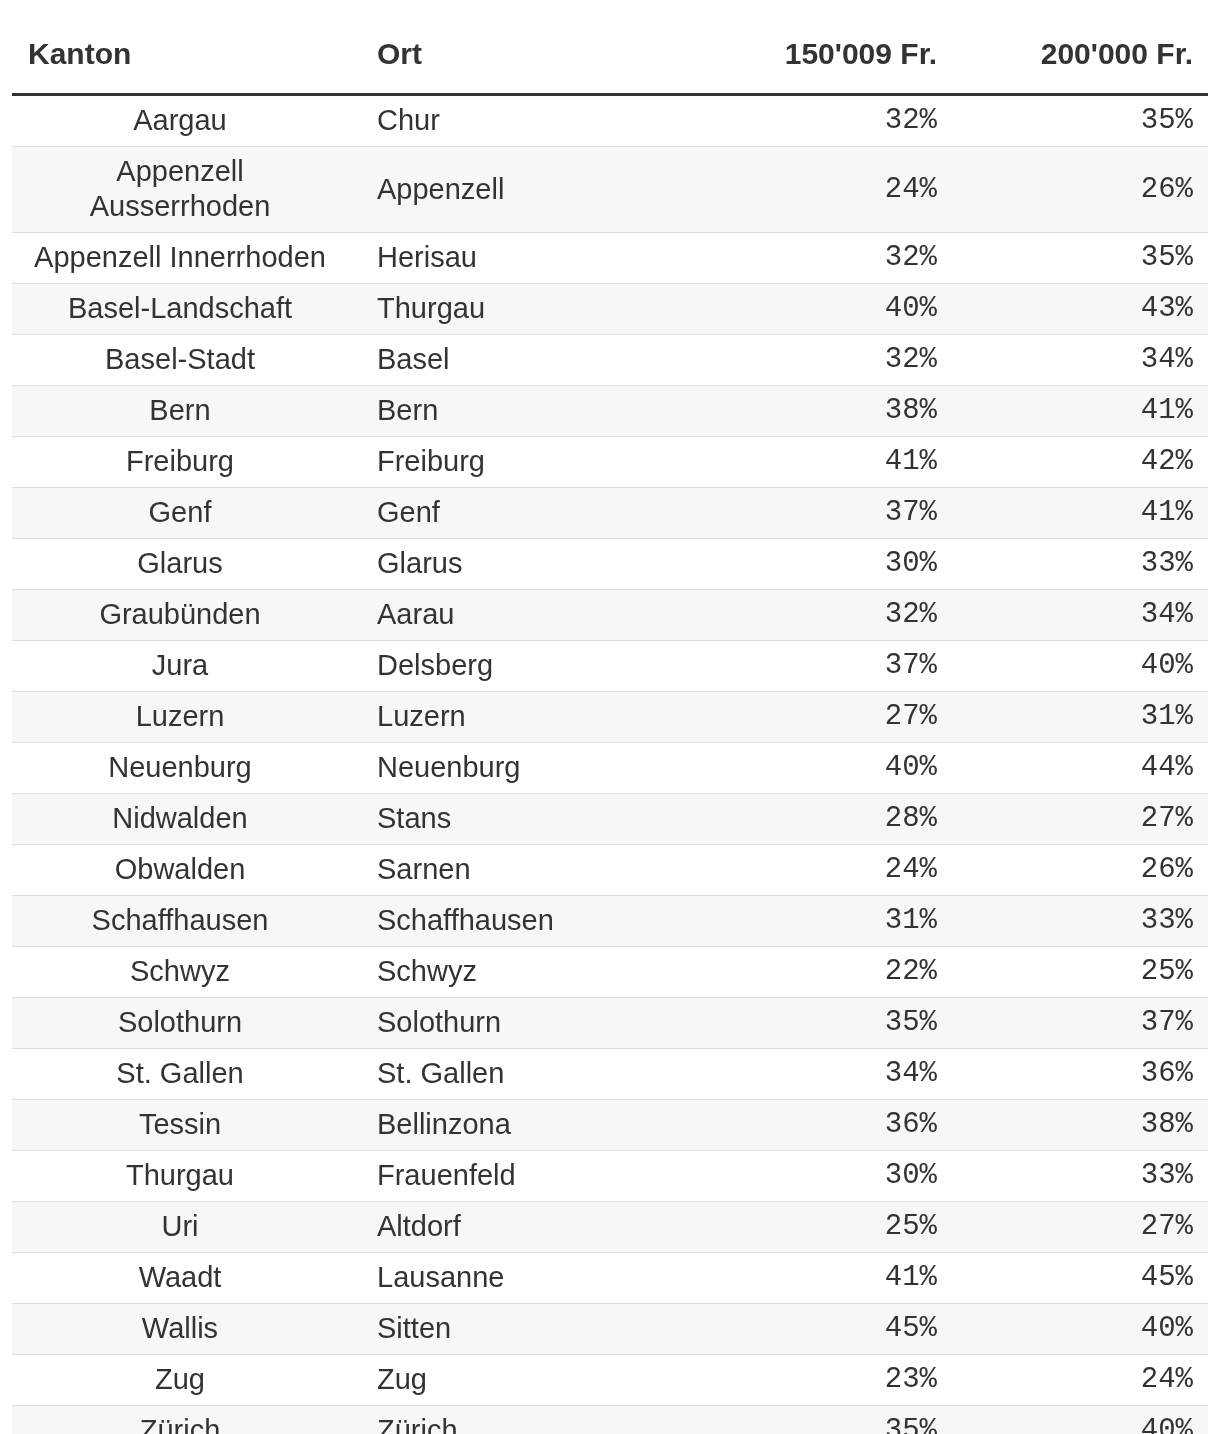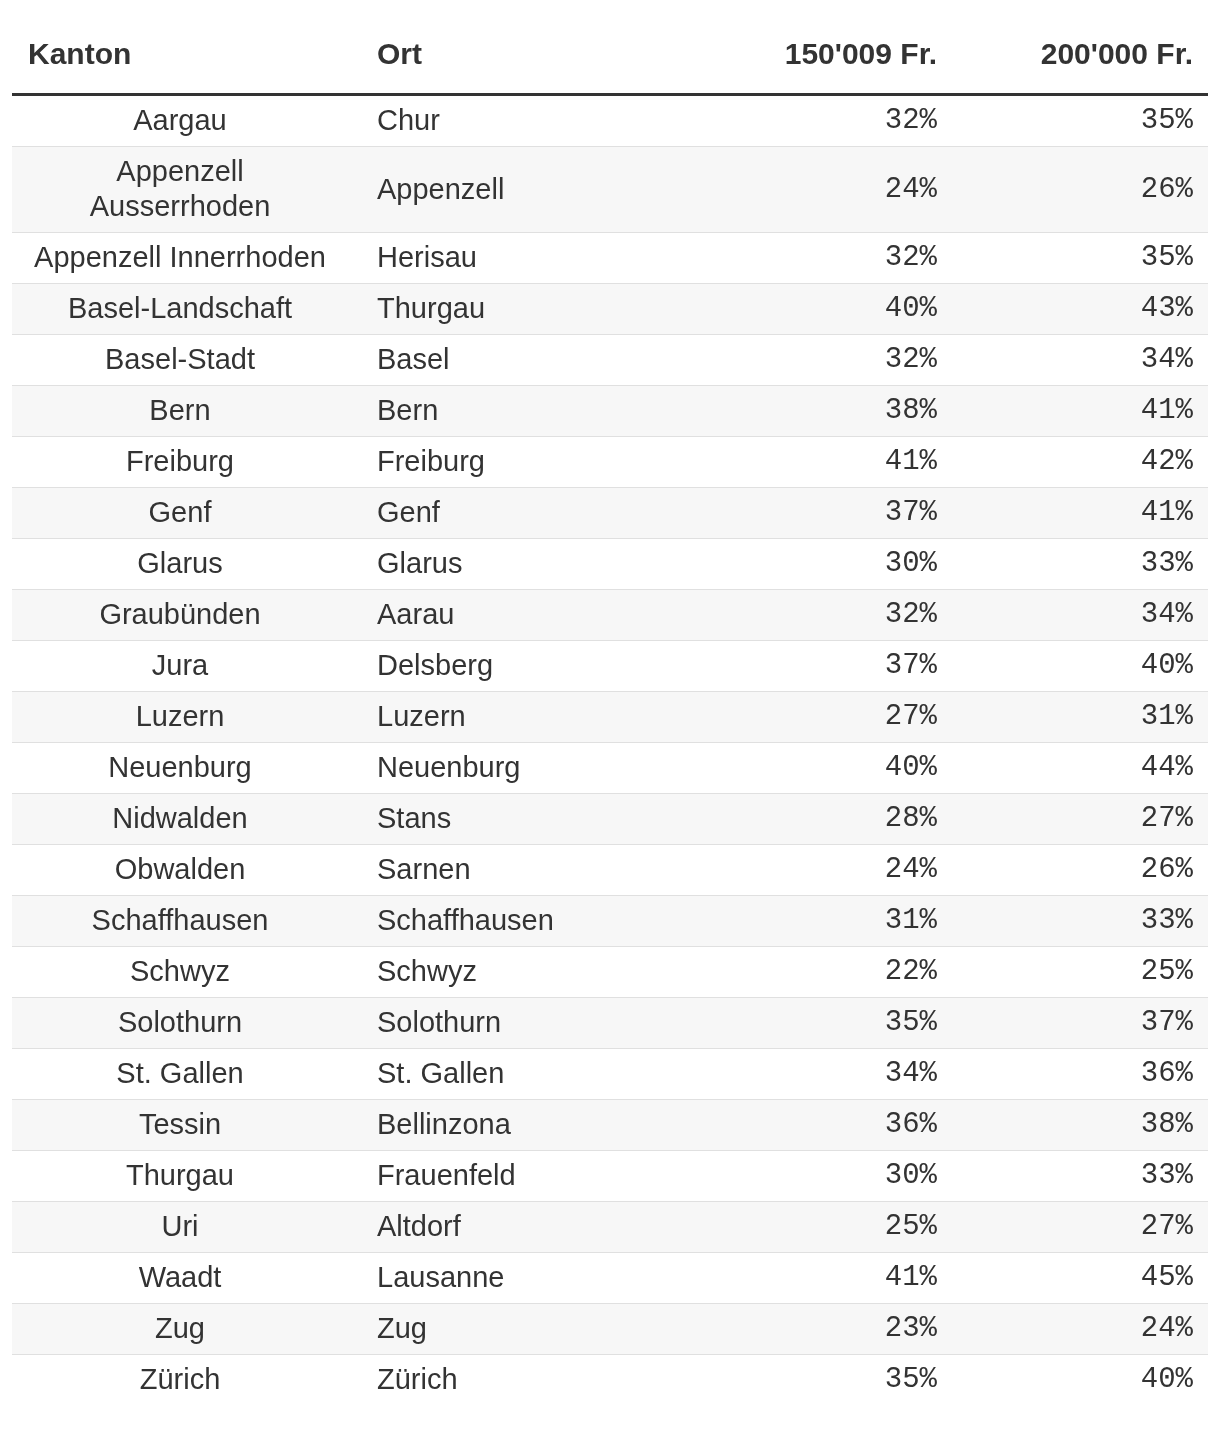--- a/index.html
+++ b/index.html
@@ -210,20 +210,26 @@
           <td class="col-num">25%</td>
           <td class="col-num">27%</td>
         </tr>
         <tr>
           <td class="col-kanton">Waadt</td>
           <td class="col-ort">Lausanne</td>
           <td class="col-num">41%</td>
           <td class="col-num">45%</td>
         </tr>
         <tr>
+          <td class="col-kanton">Wallis</td>
+          <td class="col-ort">Sitten</td>
+          <td class="col-num">45%</td>
+          <td class="col-num">40%</td>
+        </tr>
+        <tr>
           <td class="col-kanton">Zug</td>
           <td class="col-ort">Zug</td>
           <td class="col-num">23%</td>
           <td class="col-num">24%</td>
         </tr>
         <tr>
           <td class="col-kanton">Zürich</td>
           <td class="col-ort">Zürich</td>
           <td class="col-num">35%</td>
           <td class="col-num">40%</td>

